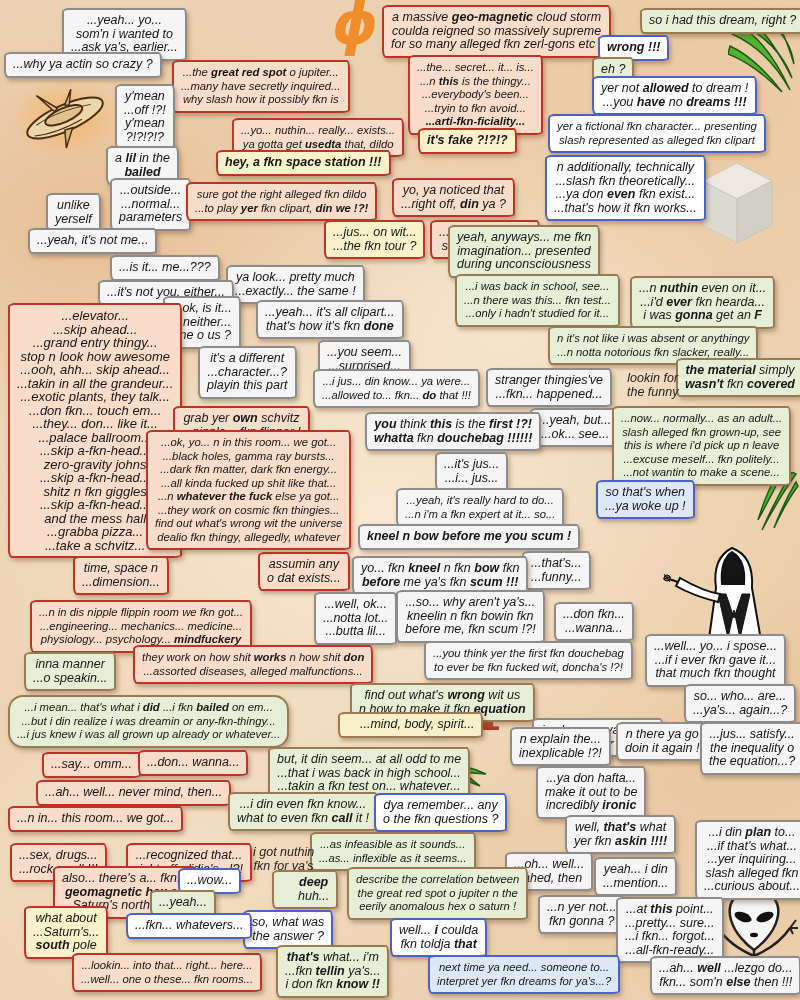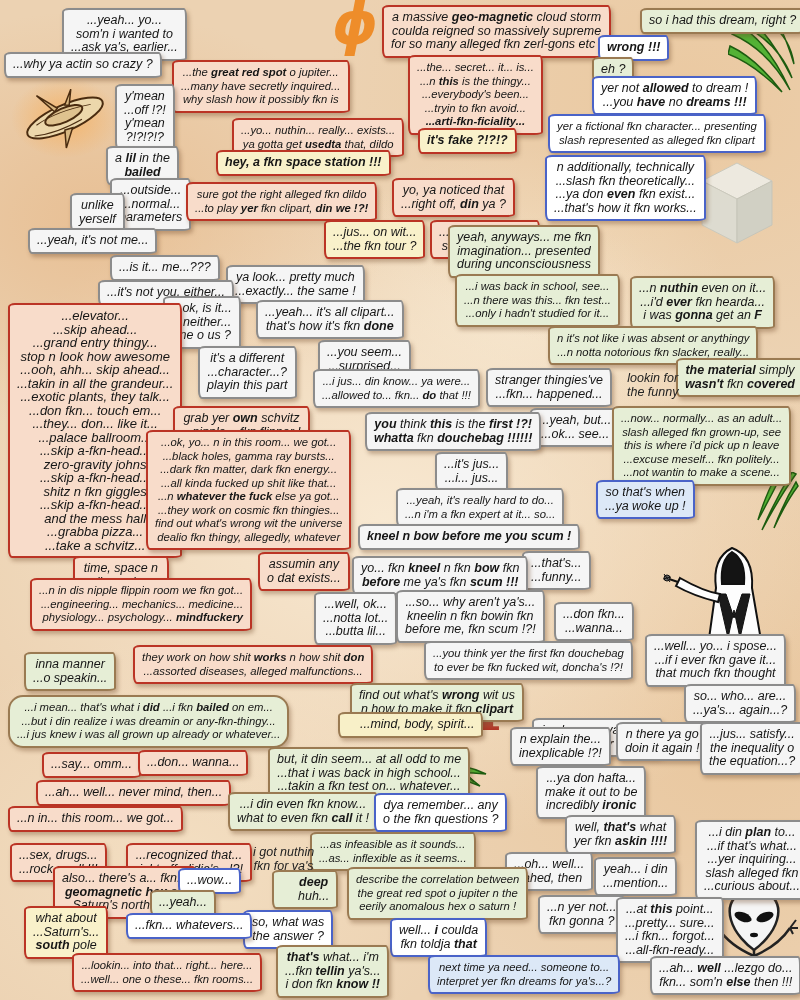--- a/index.html
+++ b/index.html
@@ -136,21 +136,21 @@
       <div class="bub b" style="left: 592px; top: 76px;">yer not <b>allowed</b> to dream !<br>...you <b>have</b> no <b>dreams !!!</b></div>
       <div class="bub g" style="left: 115px; top: 84px;">y'mean<br>...off !?!<br>y'mean<br>?!?!?!?</div>
       <div class="bub r sm" style="left: 232px; top: 118px;">...yo... nuthin... really... exists...<br>ya gotta get <b>usedta</b> that, dildo</div>
       <div class="bub b sm" style="left: 548px; top: 114px;">yer a fictional fkn character... presenting<br>slash represented as alleged fkn clipart</div>
       <div class="bub g" style="left: 106px; top: 146px;">a <b>lil</b> in the<br><b>bailed</b></div>
       <div class="bub y" style="left: 418px; top: 128px;"><b>it's fake ?!?!?</b></div>
       <div class="bub y" style="left: 216px; top: 150px;"><b>hey, a fkn space station !!!</b></div>
       <div class="bub b" style="left: 545px; top: 155px;">n additionally, technically<br>...slash fkn theoretically...<br>...ya don <b>even</b> fkn exist...<br>...that's how it fkn works...</div>
       <div class="bub g" style="left: 110px; top: 178px;">...outside...<br>...normal...<br>parameters</div>
       <div class="bub r sm" style="left: 186px; top: 182px;">sure got the right alleged fkn dildo<br>...to play <b>yer</b> fkn clipart, <b>din we !?!</b></div>
-      <div class="bub g" style="left: 46px; top: 193px; margin-left: 24px;">unlike<br>yerself</div>
+      <div class="bub g" style="left: 46px; top: 193px;">unlike<br>yerself</div>
       <div class="bub r" style="left: 392px; top: 178px;">yo, ya noticed that<br>...right off, <b>din</b> ya ?</div>
       <div class="bub g" style="left: 28px; top: 228px;">...yeah, it's not me...</div>
       <div class="bub y" style="left: 324px; top: 220px;">...jus... on wit...<br>...the fkn tour ?</div>
       <div class="bub r" style="left: 430px; top: 220px;">...ah... fkn... yo...<br>shall we, then ?</div>
       <div class="bub gr" style="left: 448px; top: 225px;">yeah, anyways... me fkn<br>imagination... presented<br>during unconsciousness</div>
       <div class="bub g" style="left: 110px; top: 255px;">...is it... me...???</div>
       <div class="bub g" style="left: 226px; top: 265px;">ya look... pretty much<br>...exactly... the same !</div>
       <div class="bub gr sm" style="left: 455px; top: 274px;">...i was back in school, see...<br>...n there was this... fkn test...<br>...only i hadn't studied for it...</div>
       <div class="bub gr" style="left: 630px; top: 276px;">...n <b>nuthin</b> even on it...<br>...i'd <b>ever</b> fkn hearda...<br>i was <b>gonna</b> get an <b>F</b></div>
       <div class="bub g" style="left: 98px; top: 280px;">...it's not you, either...</div>
@@ -172,28 +172,28 @@
       <div class="bub g" style="left: 435px; top: 452px;">...it's jus...<br>...i... jus...</div>
       <div class="bub g sm" style="left: 396px; top: 488px;">...yeah, it's really hard to do...<br>...n i'm a fkn expert at it... so...</div>
       <div class="bub bl" style="left: 596px; top: 480px;">so that's when<br>...ya woke up !</div>
       <div class="bub g" style="left: 358px; top: 524px;"><b>kneel n bow before me you scum !</b></div>
       <div class="bub g" style="left: 522px; top: 551px;">...that's...<br>...funny...</div>
       <div class="bub r" style="left: 73px; top: 556px;">time, space n<br>...dimension...</div>
       <div class="bub r" style="left: 258px; top: 552px;">assumin any<br>o dat exists...</div>
       <div class="bub g" style="left: 352px; top: 556px;">yo... fkn <b>kneel</b> n fkn <b>bow</b> fkn<br><b>before</b> me ya's fkn <b>scum !!!</b></div>
       <div class="bub g" style="left: 314px; top: 592px;">...well, ok...<br>...notta lot...<br>...butta lil...</div>
       <div class="bub g" style="left: 396px; top: 590px;">...so... why aren't ya's...<br>kneelin n fkn bowin fkn<br>before me, fkn scum !?!</div>
-      <div class="bub r sm" style="left: 30px; top: 578px; text-align: right;">...n in dis nipple flippin room we fkn got...<br>...engineering... mechanics... medicine...<br>physiology... psychology... <b>mindfuckery</b></div>
+      <div class="bub r sm" style="left: 30px; top: 600px;">...n in dis nipple flippin room we fkn got...<br>...engineering... mechanics... medicine...<br>physiology... psychology... <b>mindfuckery</b></div>
       <div class="bub g" style="left: 554px; top: 602px;">...don fkn...<br>...wanna...</div>
       <div class="bub g" style="left: 645px; top: 634px;">...well... yo... i spose...<br>...if i ever fkn gave it...<br>that much fkn thought</div>
       <div class="bub r sm" style="left: 133px; top: 645px;">they work on how shit <b>works</b> n how shit <b>don</b><br>...assorted diseases, alleged malfunctions...</div>
       <div class="bub gr" style="left: 24px; top: 652px;">inna manner<br>...o speakin...</div>
       <div class="bub g sm" style="left: 424px; top: 641px;">...you think yer the first fkn douchebag<br>to ever be fkn fucked wit, doncha's !?!</div>
       <div class="bub gr sm" style="left: 8px; top: 695px; border-radius: 15px;">...i mean... that's what i <b>did</b> ...i fkn <b>bailed</b> on em...<br>...but i din realize i was dreamin or any-fkn-thingy...<br>...i jus knew i was all grown up already or whatever...</div>
-      <div class="bub gr" style="left: 350px; top: 683px;">find out what's <b>wrong</b> wit us<br>n how to make it fkn <b>clipart</b></div>
+      <div class="bub gr" style="left: 350px; top: 683px;">find out what's <b>wrong</b> wit us<br>n how to make it fkn <b>equation</b></div>
       <div class="bub ygr" style="left: 338px; top: 712px; padding-left: 20px;">...mind, body, spirit...</div>
       <div class="bub g" style="left: 532px; top: 683px; margin-top: 35px;">jus be sure ya <b>don !</b><br>...o ya <b>better</b> fkn not</div>
       <div class="bub g" style="left: 684px; top: 684px;">so... who... are...<br>...ya's... again...?</div>
       <div class="bub g" style="left: 510px; top: 727px;">n explain the...<br>inexplicable !?!</div>
       <div class="bub g" style="left: 616px; top: 722px;">n there ya go<br>doin it again !</div>
       <div class="bub g" style="left: 700px; top: 722px;">...jus... satisfy...<br>the inequality o<br>the equation...?</div>
       <div class="bub gr" style="left: 268px; top: 747px;">but, it din seem... at all odd to me<br>...that i was back in high school...<br>...takin a fkn test on... whatever...</div>
       <div class="bub r" style="left: 42px; top: 752px;">...say... omm...</div>
       <div class="bub r" style="left: 138px; top: 750px;">...don... wanna...</div>
       <div class="bub g" style="left: 536px; top: 766px;">...ya don hafta...<br>make it out to be<br>incredibly <b>ironic</b></div>

